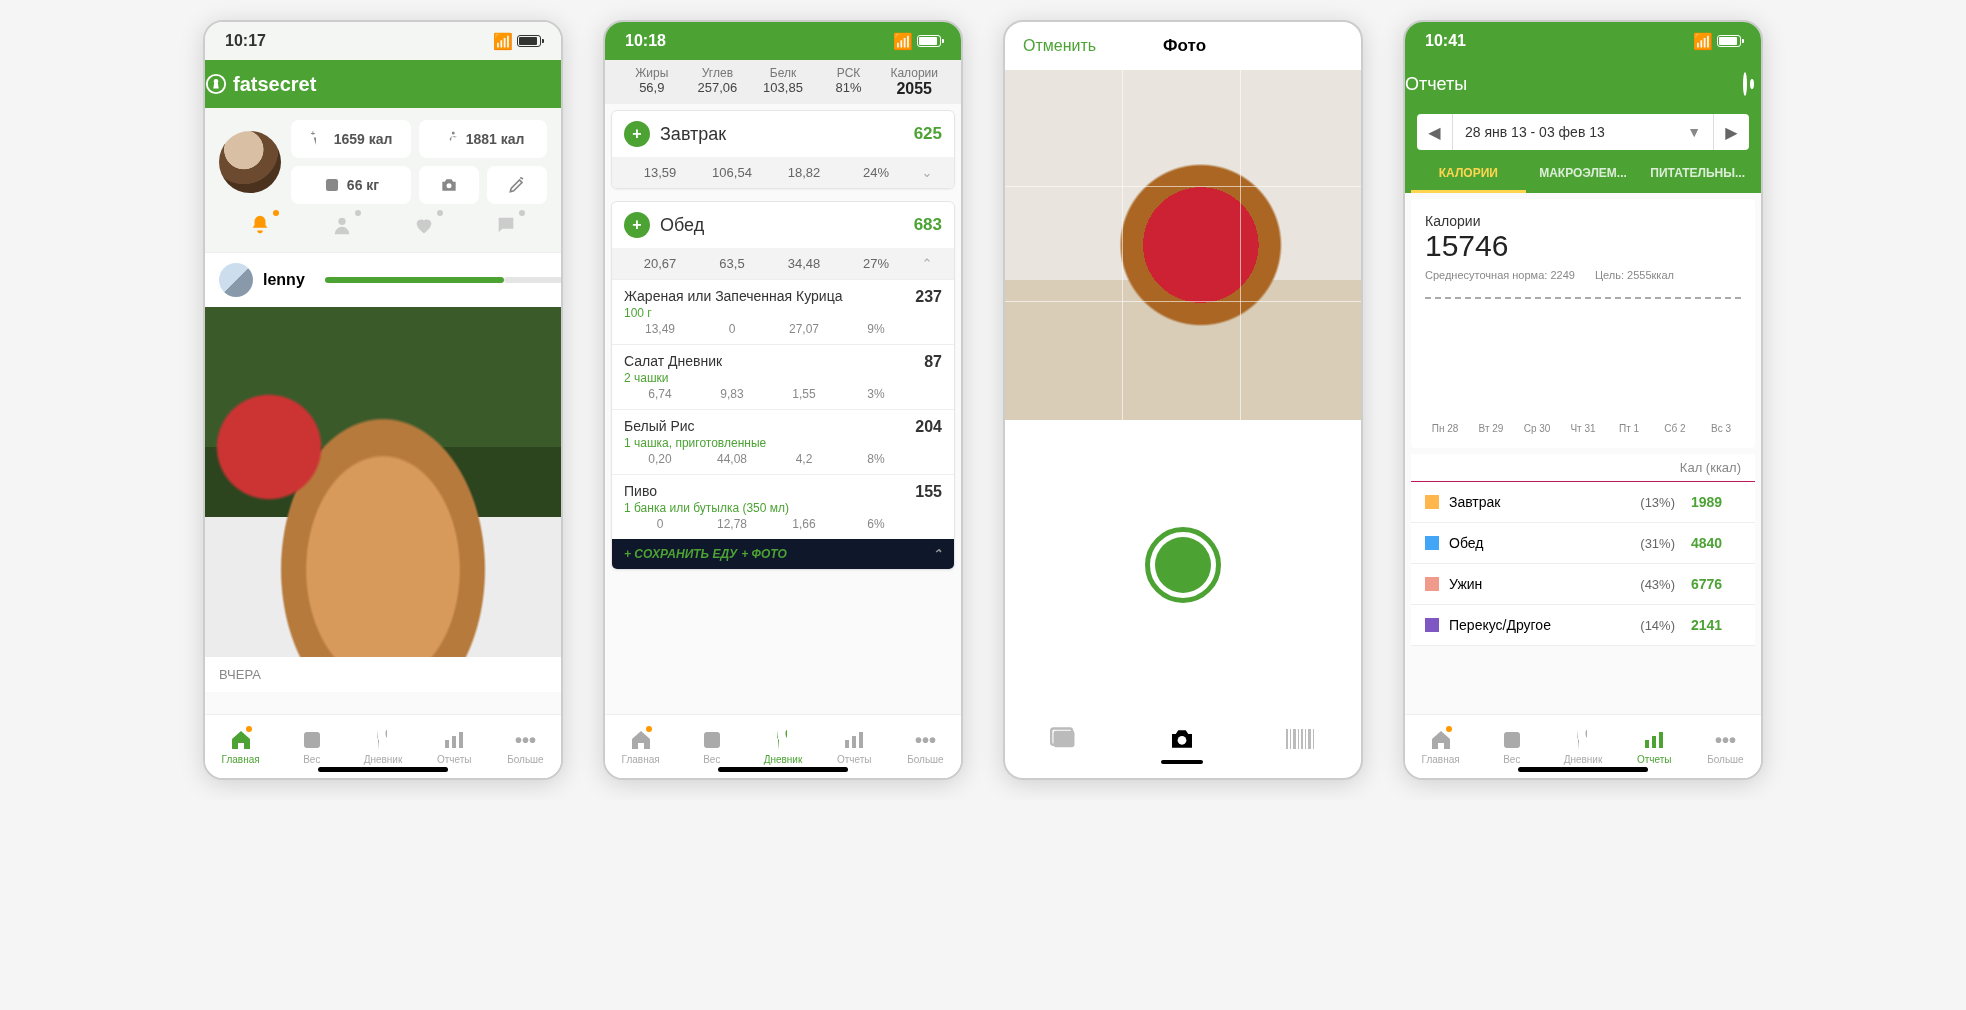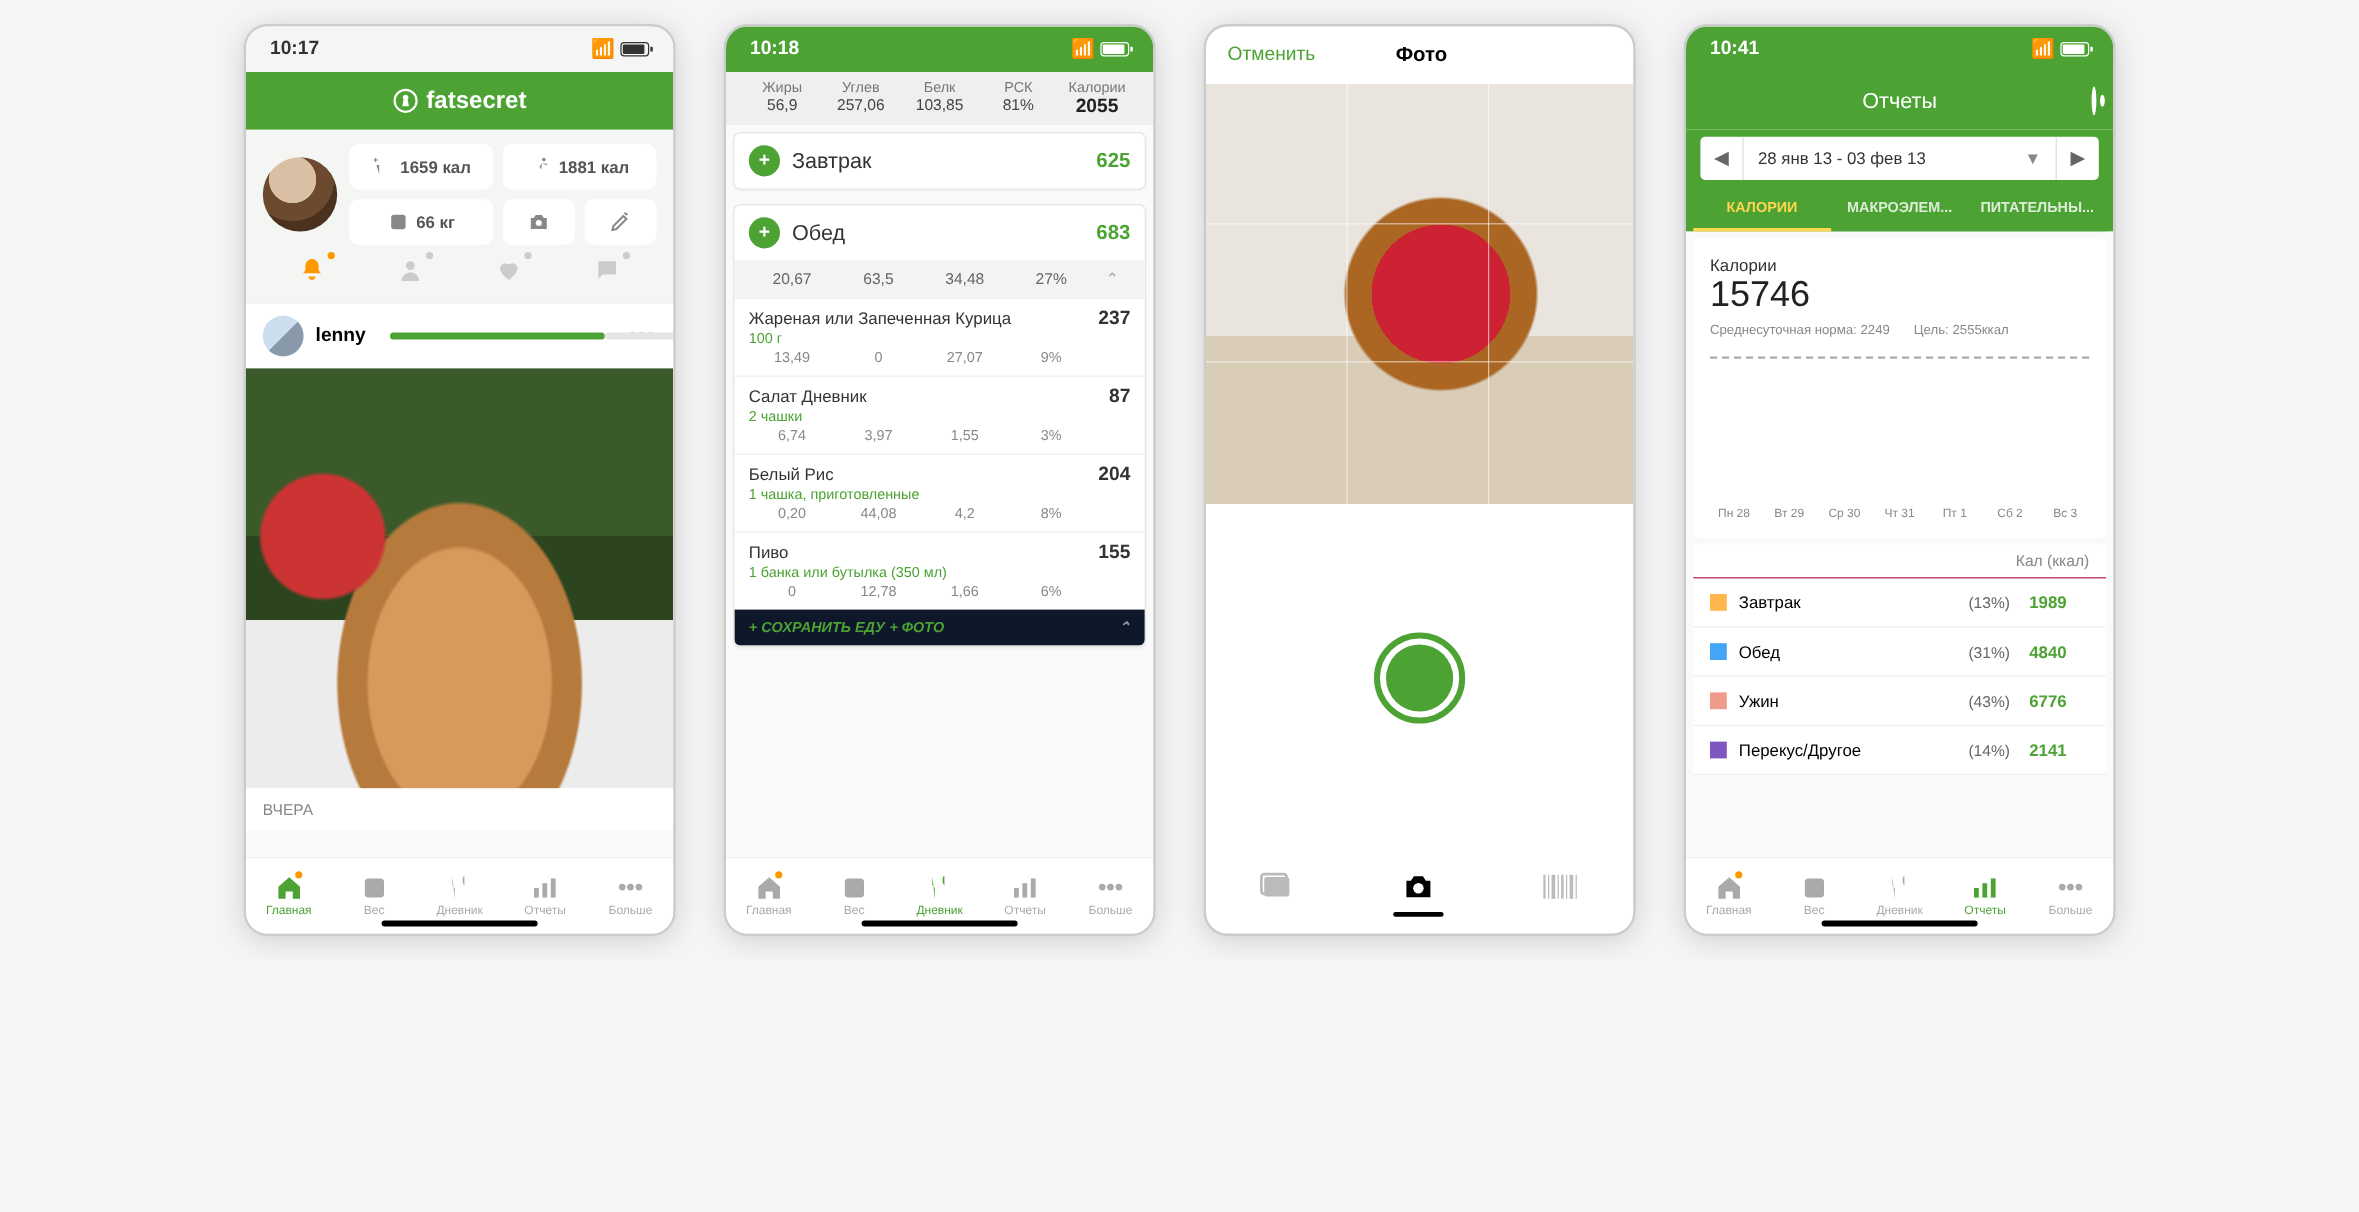--- a/index.html
+++ b/index.html
@@ -10,21 +10,21 @@
 .statusbar.grey  { background:#f4f6f4; color:#333; }
 .status-icons { display:flex; gap:4px; align-items:center; }
 .status-icons span { display:inline-block; }
 .sig-dots { display:flex; gap:2px; align-items:flex-end; }
 .sig-dots i { width:3px; background:currentColor; border-radius:1px; }
 .sig-dots i:nth-child(1){height:4px}.sig-dots i:nth-child(2){height:6px}.sig-dots i:nth-child(3){height:8px}.sig-dots i:nth-child(4){height:10px}
 .batt { width:24px; height:12px; border:1.5px solid currentColor; border-radius:3px; position:relative; }
 .batt:after{content:"";position:absolute;right:-4px;top:3px;width:2px;height:4px;background:currentColor;border-radius:0 1px 1px 0;}
 .batt:before{content:"";position:absolute;left:1px;top:1px;bottom:1px;width:80%;background:currentColor;border-radius:1px;}
 
-.navbar { background:#4ca334; color:#fff; height:48px; display:flex; align-items:center; justify-content:center; position:relative; font-size:18px; }
+.navbar { background:#4ca334; color:#fff; height:48px; display:flex; align-items:center; justify-content:flex-start; position:relative; font-size:18px; }
 .navbar .nb-right{position:absolute;right:14px;}
 
 .body { flex:1; overflow:hidden; background:#fafafa; display:flex; flex-direction:column; }
 .tabbar { height:64px; border-top:1px solid #eee; background:#fff; display:flex; justify-content:space-around; align-items:center; }
 .tabbar .tab{flex:1;display:flex;flex-direction:column;align-items:center;gap:2px;font-size:10px;color:#aaa;position:relative;}
 .tabbar .tab.active{color:#4ca334;}
 .tabbar .tab .dot{position:absolute;top:-2px;right:24px;width:6px;height:6px;border-radius:50%;background:#ff9800;}
 .tabbar svg{width:24px;height:24px;}
 .home-indicator{position:absolute;bottom:6px;left:50%;transform:translateX(-50%);width:130px;height:5px;border-radius:3px;background:#000;}
 
@@ -277,20 +277,27 @@
         <span class="val">81%</span>
         <span class="kcal">2055</span>
     </div>
 
     <div class="meal">
       <div class="meal-head">
         <span class="plus-circ">+</span>
         <span class="meal-title">Завтрак</span>
         <span class="meal-cal">625</span>
       </div>
+      <div class="meal-sub">
+          <span>13,59</span>
+          <span>106,54</span>
+          <span>18,82</span>
+          <span>24%</span>
+        <span style="color:#aaa;">⌄</span>
+        </div>
     </div>
 
     <div class="meal">
       <div class="meal-head">
         <span class="plus-circ">+</span>
         <span class="meal-title">Обед</span>
         <span class="meal-cal">683</span>
       </div>
       <div class="meal-sub">
           <span>20,67</span>
@@ -311,21 +318,21 @@
               <span>9%</span>
               <span></span>
             </div>
    </div>
           <div class="food">
      <span class="food-cal">87</span>
      <div class="food-name">Салат Дневник</div>
      <div class="food-amt">2 чашки</div>
      <div class="food-macros">
               <span>6,74</span>
-              <span>3,97</span>
+              <span>9,83</span>
               <span>1,55</span>
               <span>3%</span>
               <span></span>
             </div>
    </div>
           <div class="food">
      <span class="food-cal">204</span>
      <div class="food-name">Белый Рис</div>
      <div class="food-amt">1 чашка, приготовленные</div>
      <div class="food-macros">

